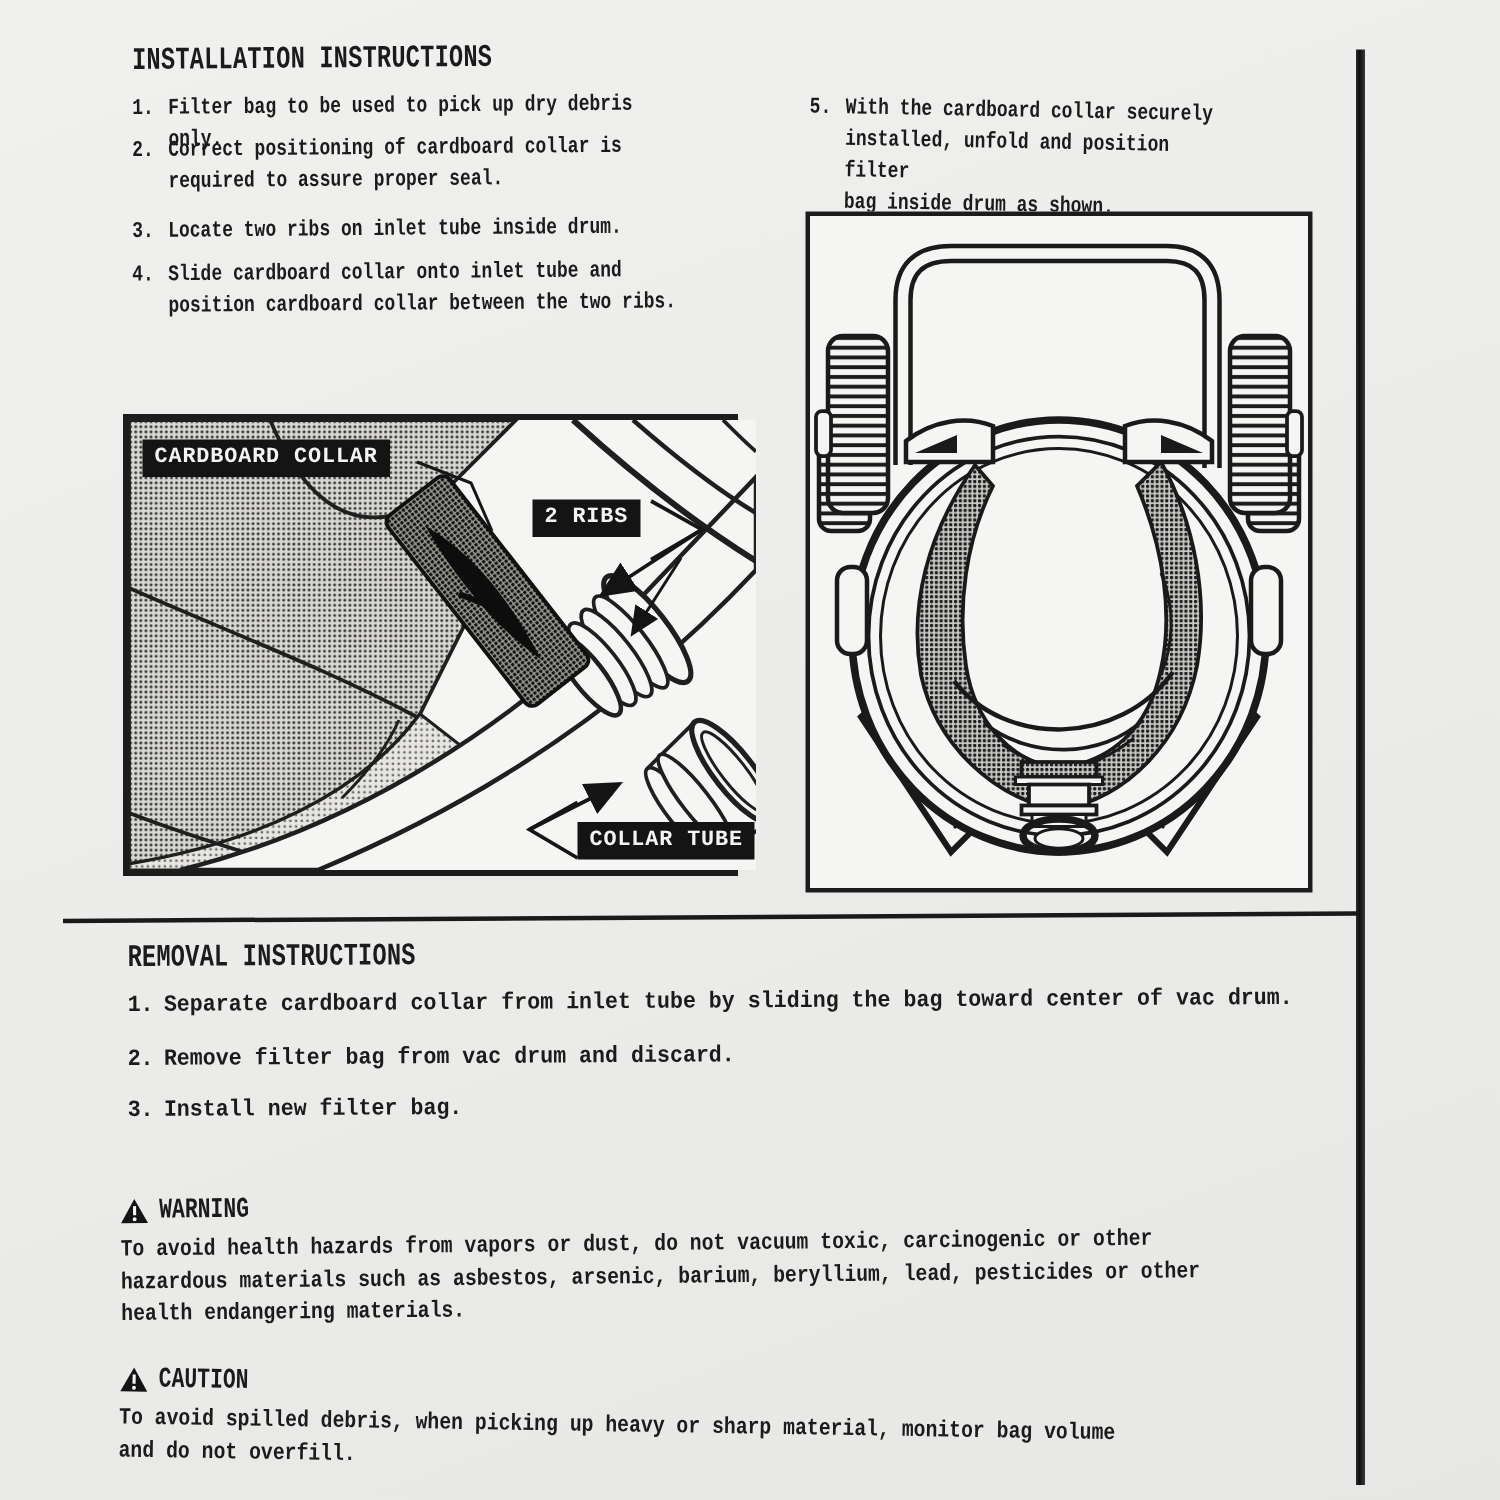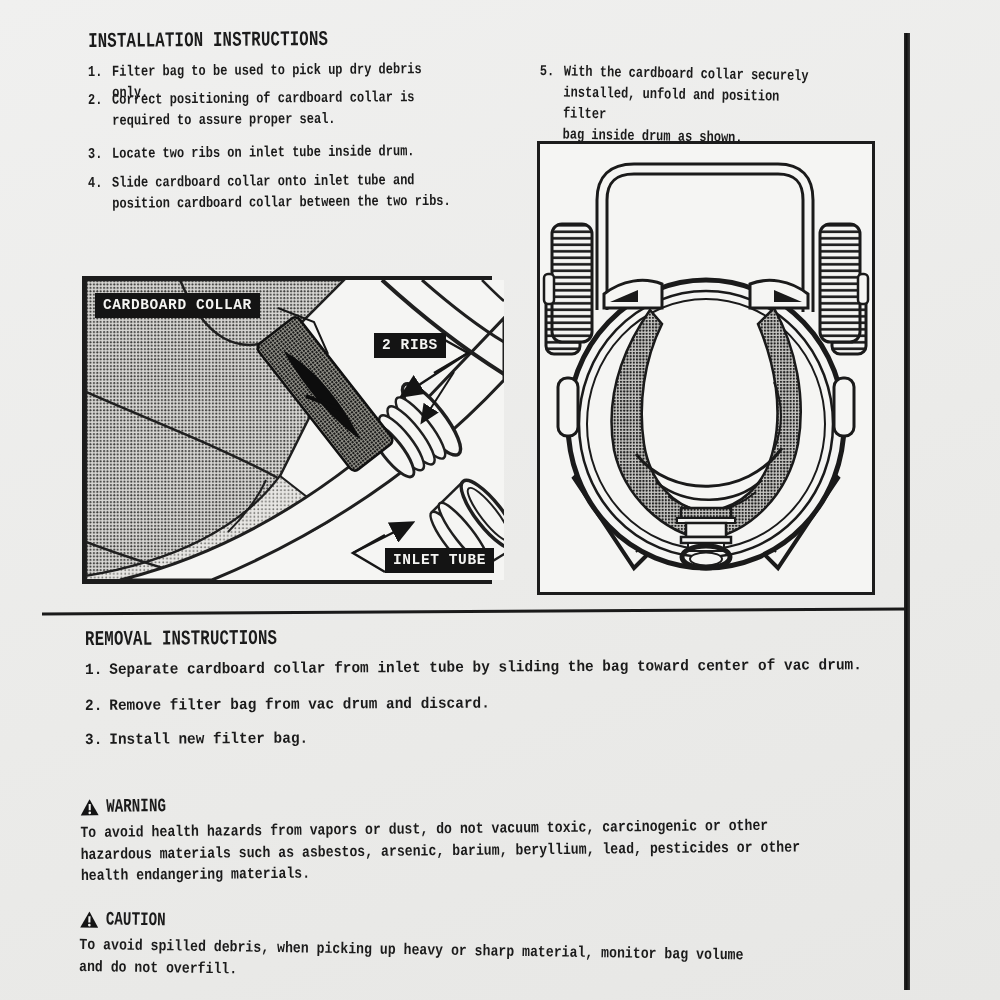--- a/index.html
+++ b/index.html
@@ -156,22 +156,22 @@
       <g stroke="#161616" fill="none">
         <path d="M192,28 L228,42 L242,74" stroke-width="2"></path>
         <path d="M348,54 L382,73 L348,93" stroke-width="2.5"></path>
         <line x1="382" y1="73" x2="316" y2="116" stroke-width="2.5" marker-end="url(#ar1)"></line>
         <line x1="368" y1="92" x2="336" y2="142" stroke-width="2" marker-end="url(#ar1)"></line>
         <path d="M299,292 L267,273 L299,255" stroke-width="2.5"></path>
         <line x1="267" y1="273" x2="326" y2="243" stroke-width="2.5" marker-end="url(#ar1)"></line>
       </g>
     </svg>
     <div class="fig-label" style="left:9px;top:13px;">CARDBOARD COLLAR</div>
-    <div class="fig-label" style="left:288px;top:53px;">2 RIBS</div>
-    <div class="fig-label" style="left:299px;top:268px;">INLET TUBE</div>
+    <div class="fig-label" style="left:269px;top:53px;">2 RIBS</div>
+    <div class="fig-label" style="left:299px;top:268px;">COLLAR TUBE</div>
   </div>
 
   <div class="figure fig2">
     <svg width="332" height="448" viewBox="0 0 332 448">
       <defs>
         <pattern id="p2bag" width="3.2" height="3.2" patternUnits="userSpaceOnUse">
           <rect width="3.2" height="3.2" fill="#c9c8c5"></rect>
             <circle cx="1.05" cy="1.05" r="1.15" fill="#1d1d1d"></circle>
         </pattern>
         <pattern id="p2ribs" width="8" height="6.5" patternUnits="userSpaceOnUse">

